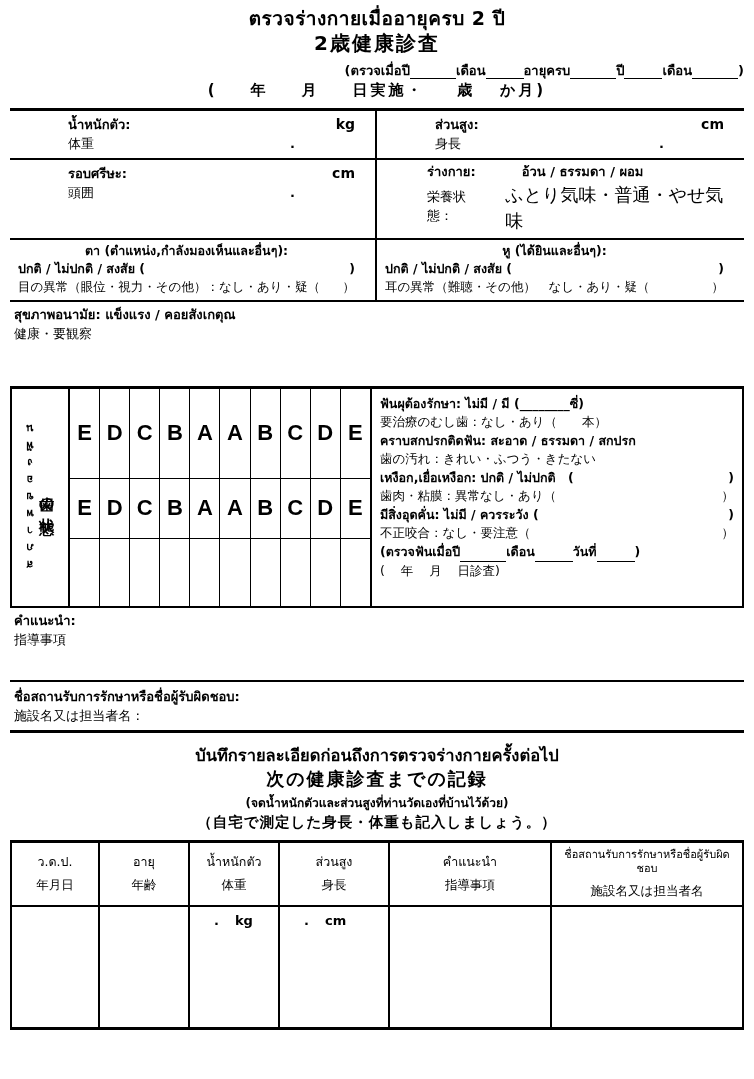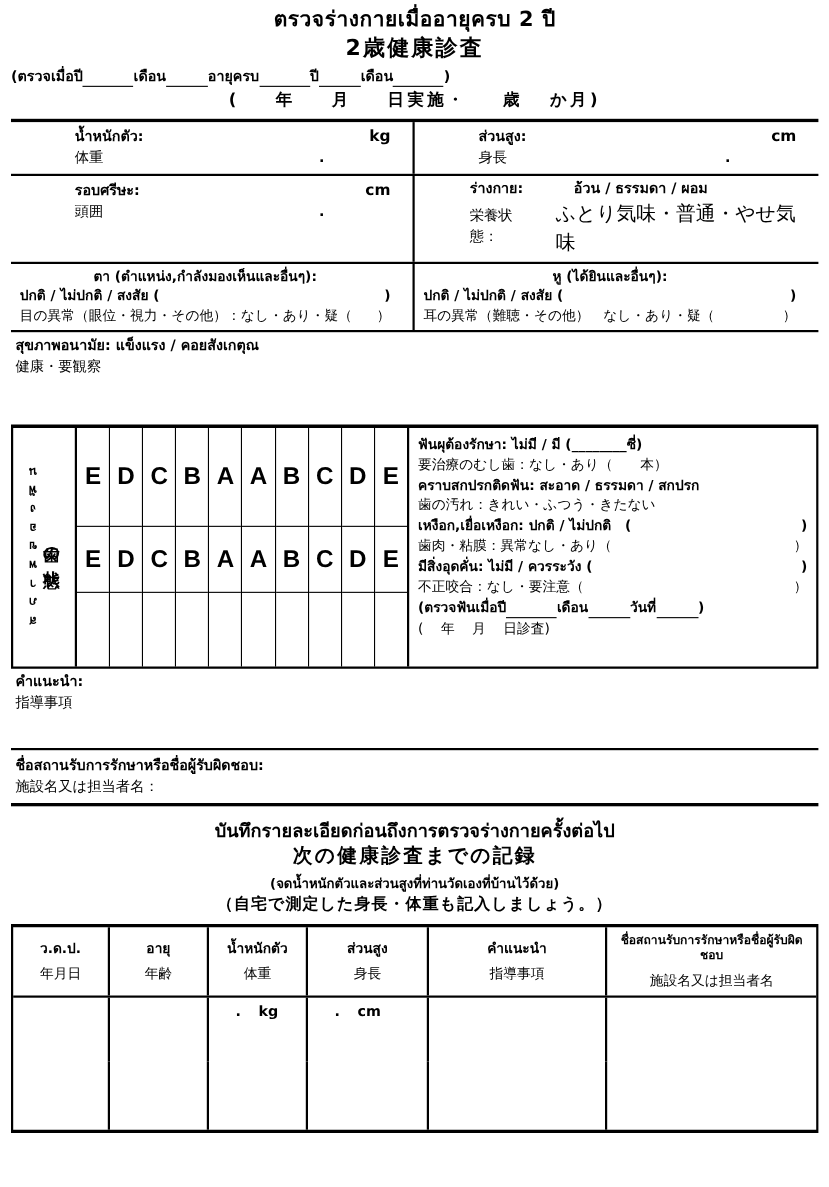--- a/index.html
+++ b/index.html
@@ -37,21 +37,21 @@
   }
   .title-jp {
     text-align: center;
     font-size: 20px;
     font-weight: bold;
     line-height: 1.25;
     letter-spacing: 2px;
     margin-top: 1px;
   }
   .subtitle-th {
-    text-align: left;
+    text-align: right;
     font-size: 13px;
     font-weight: bold;
     margin-top: 7px;
     line-height: 1.2;
   }
   .subtitle-jp {
     text-align: center;
     font-size: 15px;
     font-weight: bold;
     letter-spacing: 3px;
@@ -251,21 +251,21 @@
     border-right: 2px solid #000;
     box-sizing: border-box;
     display: flex;
     flex-direction: column;
     align-items: center;
     justify-content: center;
     text-align: center;
     padding: 2px 2px;
   }
   .rc:last-child { border-right: none; }
-  .rc .h-th { font-size: 12.5px; font-weight: bold; line-height: 1.25; }
+  .rc .h-th { font-size: 12.5px; font-weight: normal; line-height: 1.25; }
   .rc .h-jp { font-size: 12.5px; line-height: 1.35; margin-top: 7px; }
   .rc .h-th.small { font-size: 11px; }
   .rc-w1 { flex: 0 0 88px; }
   .rc-w2 { flex: 0 0 90px; }
   .rc-w3 { flex: 0 0 90px; }
   .rc-w4 { flex: 0 0 110px; }
   .rc-w5 { flex: 0 0 162px; }
   .rc-w6 { flex: 1 1 auto; }
   .cellval {
     font-size: 13px;

